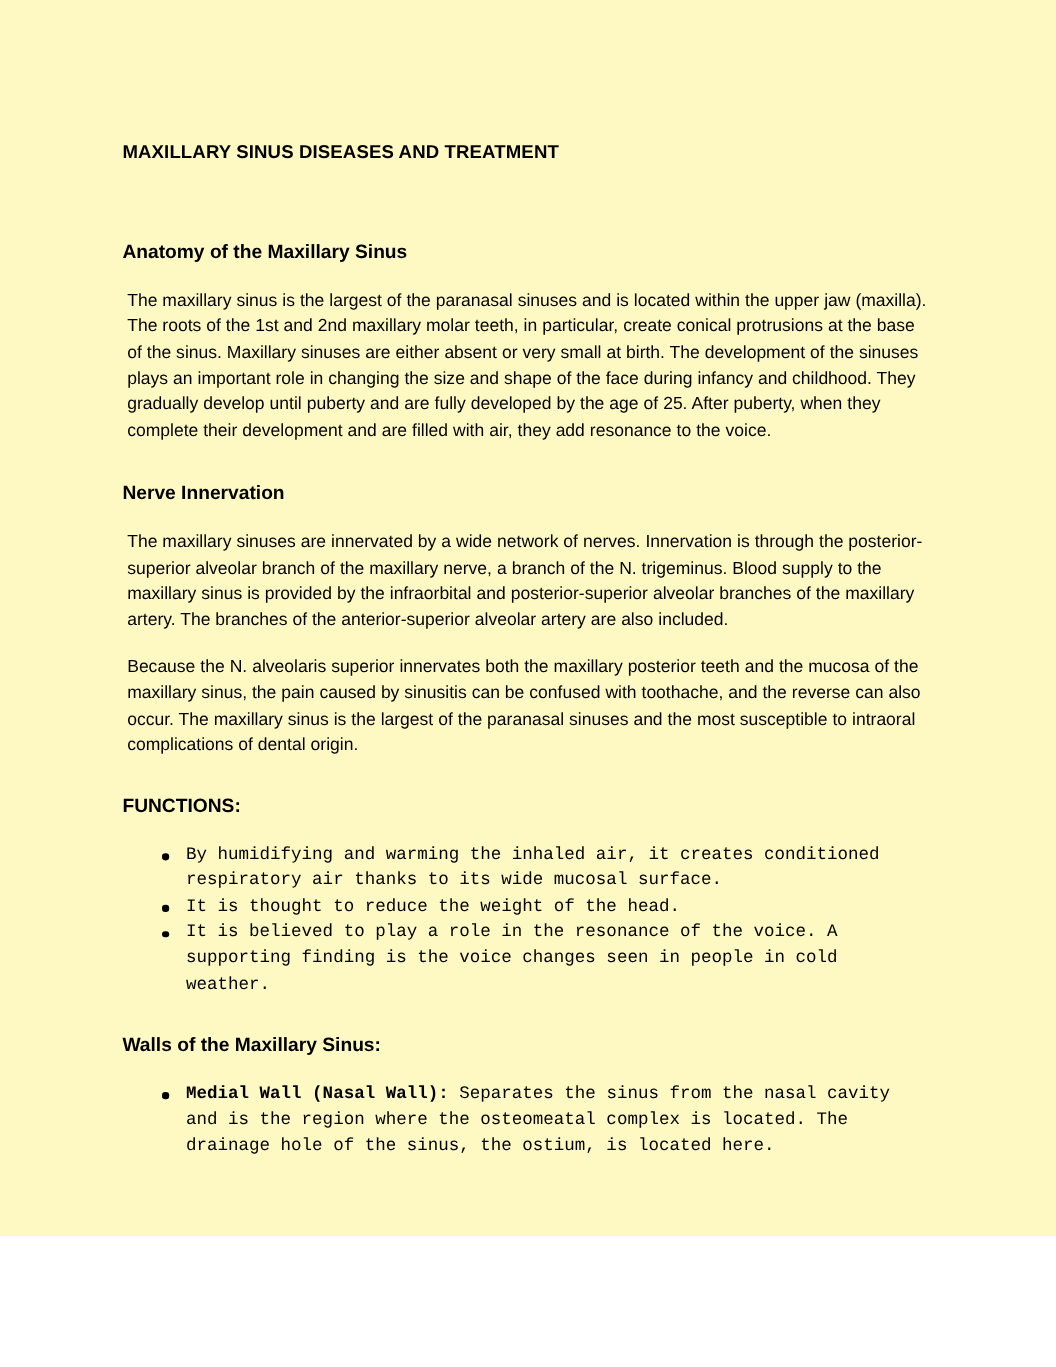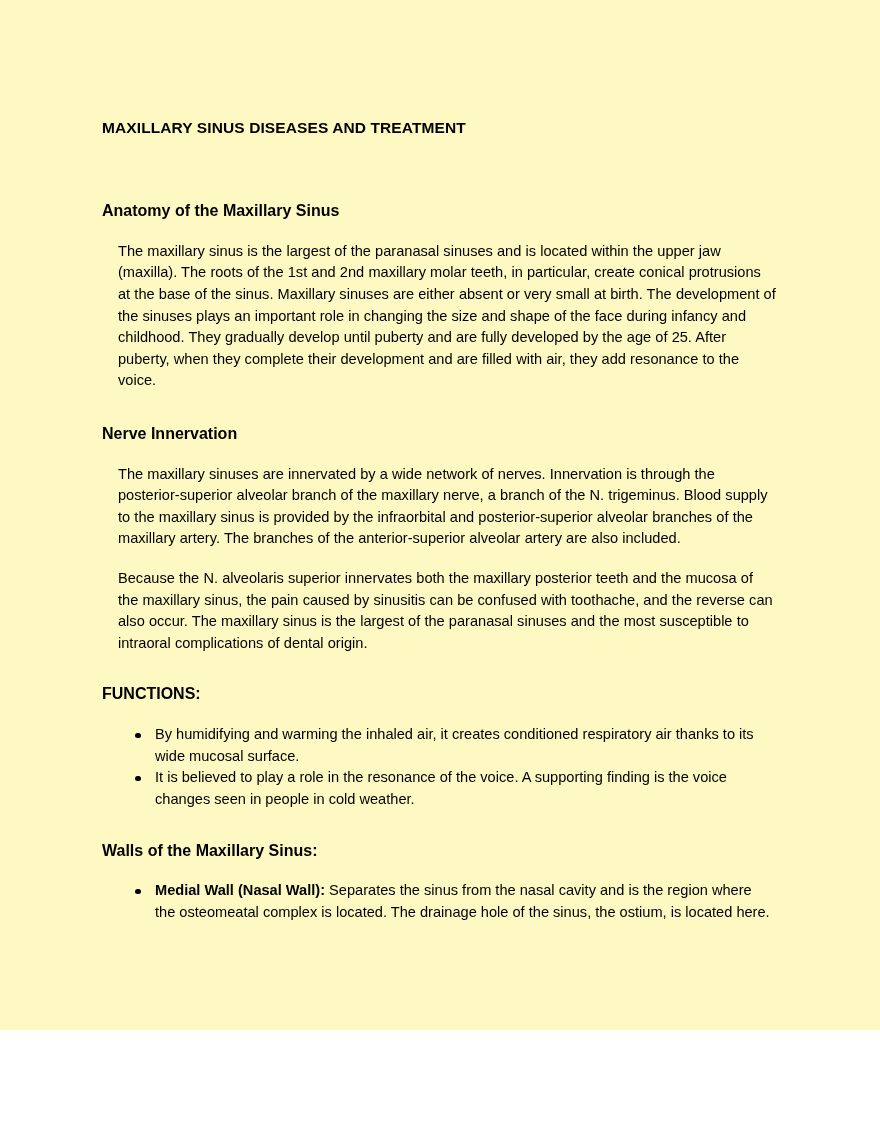--- a/index.html
+++ b/index.html
@@ -51,40 +51,41 @@
     margin-top: 32px;
   }
   .heading-gap-md {
     margin-top: 30px;
   }
 
   
   .para {
     font-size: 14.6px;
     line-height: 21.6px;
-    margin: 0 0 18px 16px;
+    margin: 0 0 18px 4px;
     text-align: left;
     word-spacing: 0.1px;
   }
   .para:last-child {
     margin-bottom: 0;
   }
 
   
   .bullets {
     list-style: none;
     margin: 0;
     padding: 0;
   }
   .bullets li {
     position: relative;
     font-size: 14.6px;
     line-height: 21.6px;
     padding-left: 53px;
     margin-bottom: 0px;
+    font-family: Liberation Mono, monospace;
   }
   .bullets li::before {
     content: "";
     position: absolute;
     left: 33px;
     top: 8.5px;
     width: 5.5px;
     height: 5.5px;
     background: #000000;
     border-radius: 50%;
@@ -113,20 +114,23 @@
 
     <p class="para">Because the N. alveolaris superior innervates both the maxillary posterior teeth and the mucosa of the maxillary sinus, the pain caused by sinusitis can be confused with toothache, and the reverse can also occur. The maxillary sinus is the largest of the paranasal sinuses and the most susceptible to intraoral complications of dental origin.</p>
 
     <h2 class="heading heading-gap-md">FUNCTIONS:</h2>
 
     <ul class="bullets">
       <li>
         <span>By humidifying and warming the inhaled air, it creates conditioned respiratory air thanks to its wide mucosal surface.</span>
       </li>
       <li>
+        <span>It is thought to reduce the weight of the head.</span>
+      </li>
+      <li>
         <span>It is believed to play a role in the resonance of the voice. A supporting finding is the voice changes seen in people in cold weather.</span>
       </li>
     </ul>
 
     <h2 class="heading heading-gap-md">Walls of the Maxillary Sinus:</h2>
 
     <ul class="bullets">
       <li>
         <span class="lead">Medial Wall (Nasal Wall):</span><span> Separates the sinus from the nasal cavity and is the region where the osteomeatal complex is located. The drainage hole of the sinus, the ostium, is located here.</span>
       </li>

